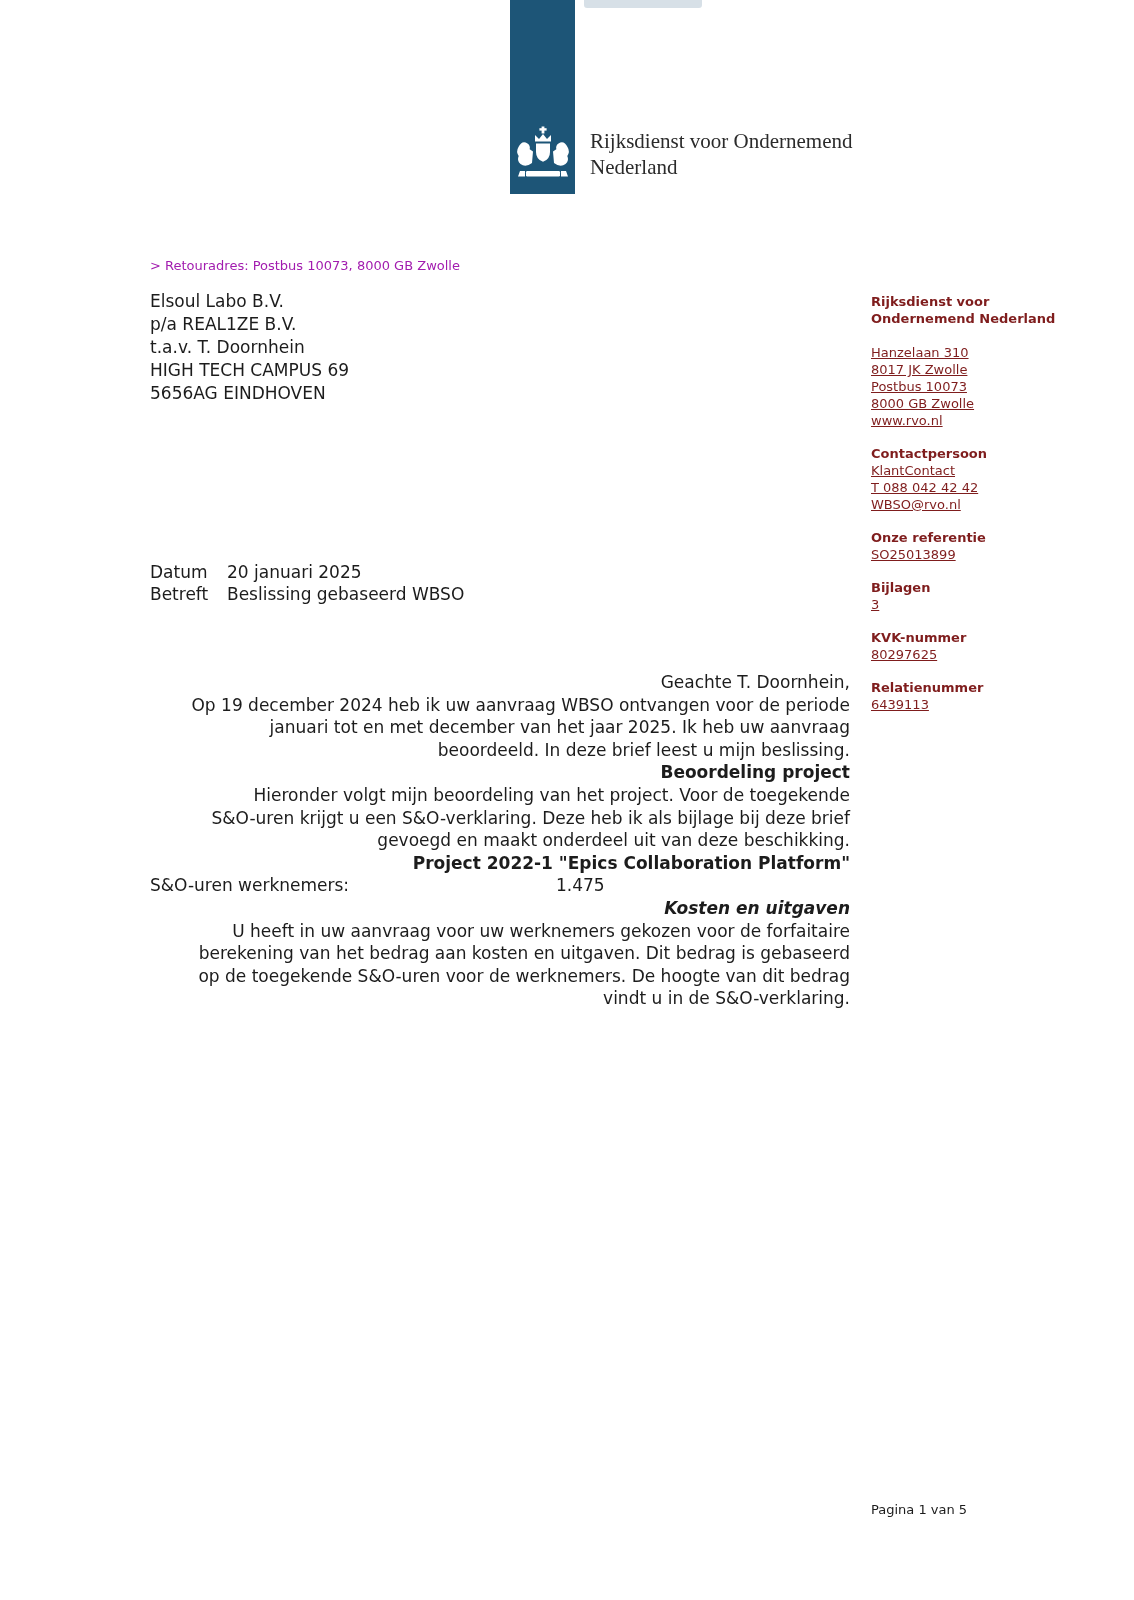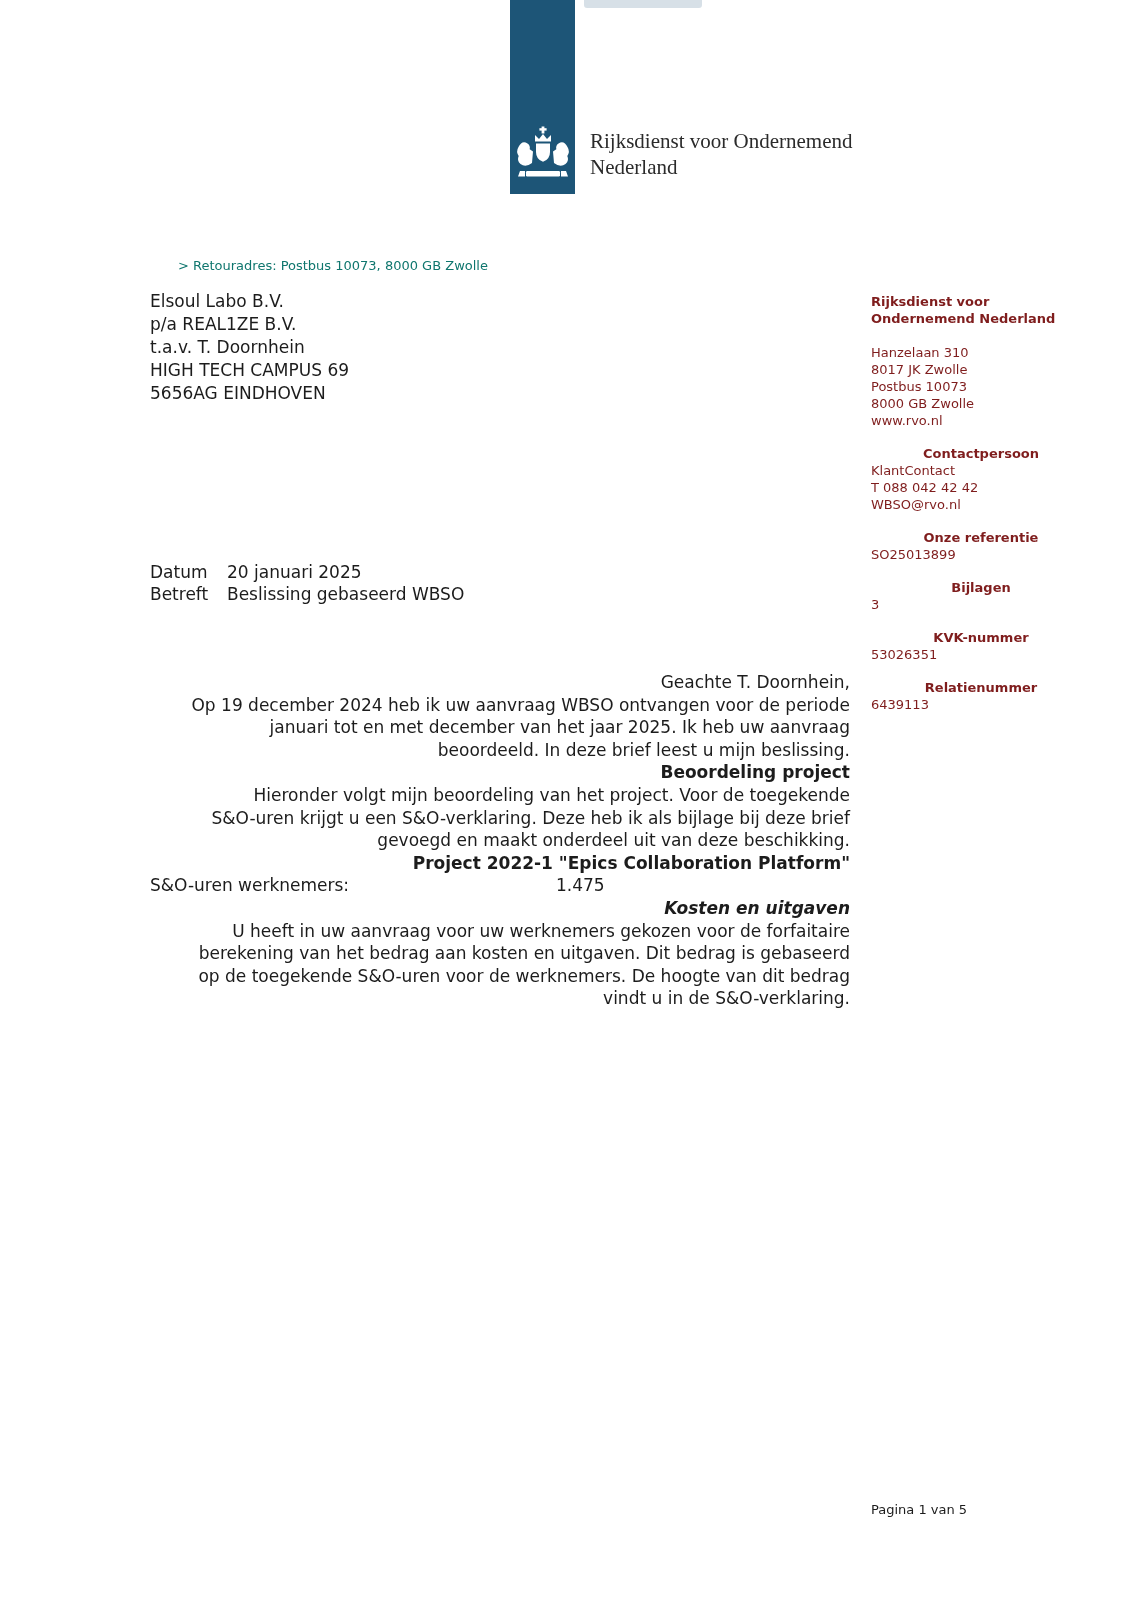--- a/index.html
+++ b/index.html
@@ -17,38 +17,38 @@
   .artifact{
     left:584px;top:0;width:118px;height:8px;
     background:rgba(110,145,168,0.28);border-radius:0 0 3px 3px;
   }
   .brand{
     left:590px;top:128px;
     font-family:Liberation Serif, serif;
     font-size:21px;line-height:26px;color:#2b2b2b;white-space:pre;
   }
   
-  .return-address{left:150px;top:258px;font-size:13px;color:#0f766e;margin-left:28px;}
+  .return-address{left:150px;top:258px;font-size:13px;color:#a21caf;}
   .recipient{left:150px;top:290px;font-size:17px;line-height:23px;white-space:pre-line;}
   .meta{left:150px;top:561px;font-size:17px;line-height:22px;}
   .meta-row{display:grid;grid-template-columns:77px auto;}
   .body-col{left:150px;top:671px;width:700px;font-size:17px;line-height:22.6px;}
   .body-col p{margin:0;white-space:pre-line;text-align:right;}
   .salutation{margin-bottom:21px;}
   .sec-h{font-weight:bold;margin:0;font-size:17px;}
   .mt-sec{margin-top:18px;}
   .mt-proj{margin-top:16px;}
   .mt-kosten{margin-top:43px;font-style:italic;}
   .hours-row{display:flex;}
   .hours-row .lbl{width:406px;}
   
   .sidebar{left:871px;top:293px;width:220px;font-size:13px;line-height:17px;color:#7f1d1d;}
   .sidebar .grp{margin-bottom:16px;}
-  .sidebar .lbl{font-weight:bold;white-space:pre-line;text-align:center;}
-  .sidebar .val{white-space:pre-line;}
+  .sidebar .lbl{font-weight:bold;white-space:pre-line;}
+  .sidebar .val{white-space:pre-line;text-decoration:underline;}
   .sidebar .org{font-weight:bold;white-space:pre-line;margin-bottom:17px;}
   .footer{left:871px;top:1502px;font-size:13px;color:#1c1c1c;}
 </style>
 </head>
 <body>
 
 <div class="abs artifact"></div>
 
 <div class="abs logo-bar">
   <span>
@@ -94,21 +94,21 @@
   <div class="grp">
     <div class="lbl">Onze referentie</div>
     <div class="val">SO25013899</div>
   </div>
   <div class="grp">
     <div class="lbl">Bijlagen</div>
     <div class="val">3</div>
   </div>
   <div class="grp">
     <div class="lbl">KVK-nummer</div>
-    <div class="val">53026351</div>
+    <div class="val">80297625</div>
   </div>
   <div class="grp">
     <div class="lbl">Relatienummer</div>
     <div class="val">6439113</div>
   </div>
 </div>
 
 <div class="abs meta">
   <div class="meta-row">
     <span>Datum</span>

